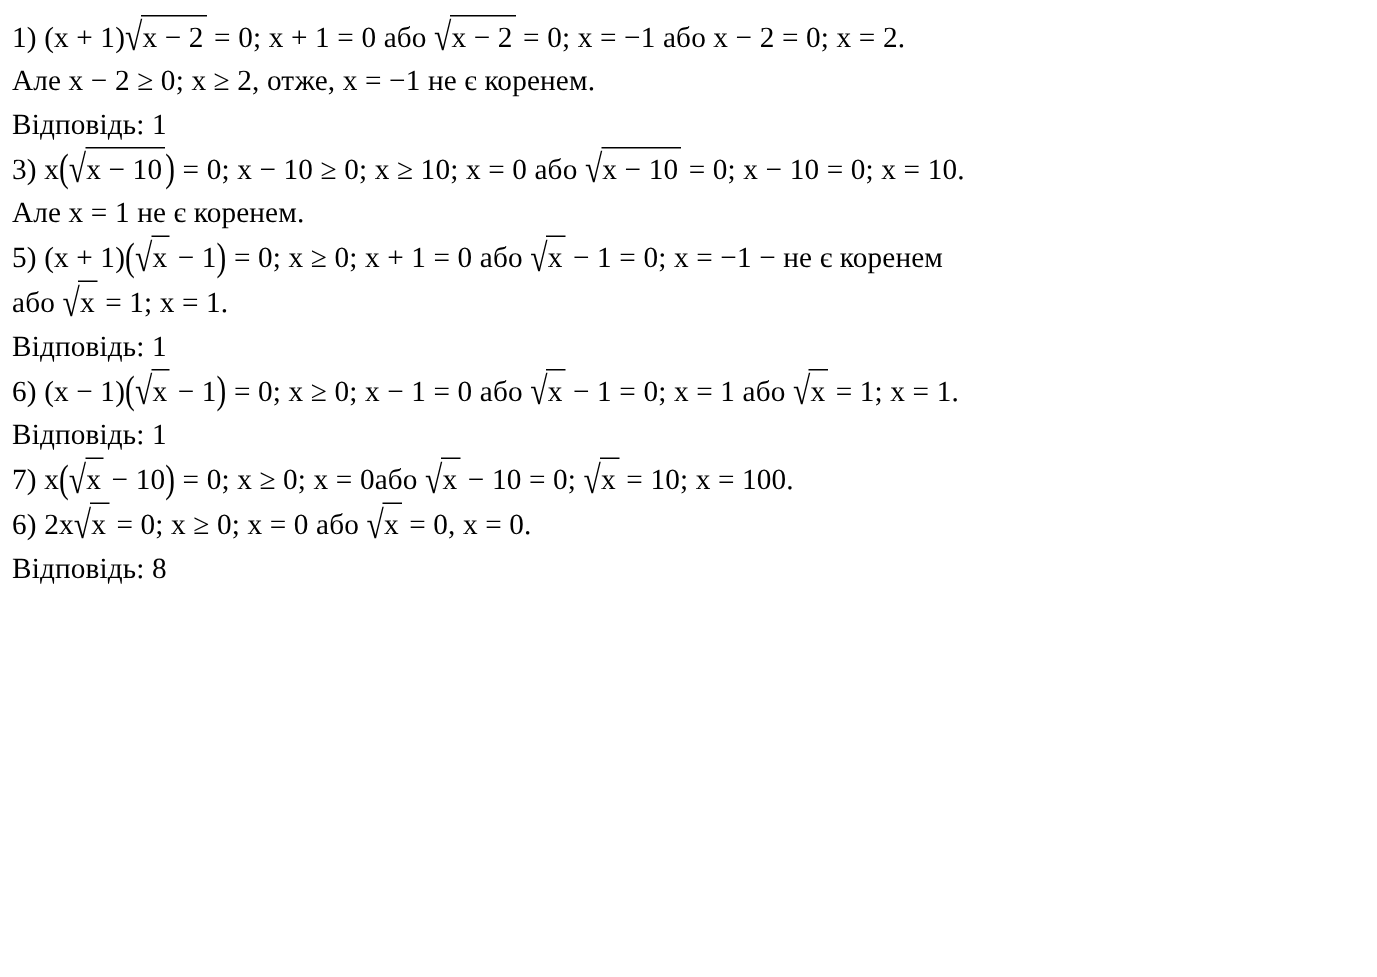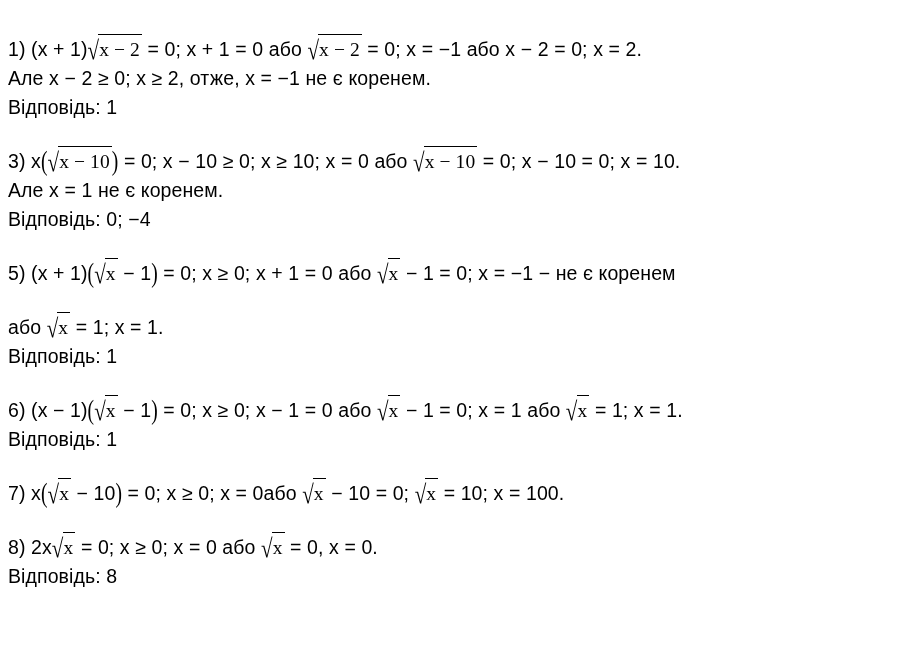--- a/index.html
+++ b/index.html
@@ -41,48 +41,46 @@
     line-height: 1;
     transform: scaleY(1.25);
     transform-origin: center;
   }
   .sqrt > .body {
     display: inline-block;
     position: relative;
     border-top: 1.3px solid #000;
     padding: 0 2px 0 1px;
     margin-left: -1px;
-    margin-top: 24px;
   }
   
   .bigparen {
     display: inline-block;
     position: relative;
     white-space: nowrap;
   }
   .bigparen > .p {
     display: inline-block;
     transform: scaleY(1.35);
     transform-origin: center;
   }
-  .word { font-family: Liberation Sans, sans-serif; }
+  .word { font-family: Liberation Serif, serif; }
 </style>
 </head>
 <body>
 
 <div class="page">
   <div id="content">
       <div class="line"><span class="word">1)  (x + 1)</span><span class="sqrt"><span class="rad">√</span><span class="body">x − 2</span></span><span class="word"> = 0; x + 1 = 0 або </span><span class="sqrt"><span class="rad">√</span><span class="body">x − 2</span></span><span class="word"> = 0; x = −1 або x − 2 = 0; x = 2.</span></div>
       <div class="line"><span class="word">Але x − 2 ≥ 0; x ≥ 2, отже, x = −1 не є коренем.</span></div>
       <div class="line"><span class="word">Відповідь: 1</span></div>
       <div class="line"><span class="word">3) x</span><span class="bigparen"><span class="p">(</span></span><span class="sqrt"><span class="rad">√</span><span class="body">x − 10</span></span><span class="bigparen"><span class="p">)</span></span><span class="word"> = 0;  x − 10 ≥ 0;  x ≥ 10;  x = 0 або </span><span class="sqrt"><span class="rad">√</span><span class="body">x − 10</span></span><span class="word"> = 0; x − 10 = 0; x = 10.</span></div>
       <div class="line"><span class="word">Але x = 1 не є коренем.</span></div>
-      <div class="line"><span class="word">Відповідь: 0; −4</span></div>
       <div class="line"><span class="word">5)  (x + 1)</span><span class="bigparen"><span class="p">(</span></span><span class="sqrt"><span class="rad">√</span><span class="body">x</span></span><span class="word"> − 1</span><span class="bigparen"><span class="p">)</span></span><span class="word"> = 0;  x ≥ 0;  x + 1 = 0 або </span><span class="sqrt"><span class="rad">√</span><span class="body">x</span></span><span class="word"> − 1 = 0; x = −1 − не є коренем</span></div>
       <div class="line"><span class="word">або </span><span class="sqrt"><span class="rad">√</span><span class="body">x</span></span><span class="word"> = 1; x = 1.</span></div>
       <div class="line"><span class="word">Відповідь: 1</span></div>
       <div class="line"><span class="word">6)  (x − 1)</span><span class="bigparen"><span class="p">(</span></span><span class="sqrt"><span class="rad">√</span><span class="body">x</span></span><span class="word"> − 1</span><span class="bigparen"><span class="p">)</span></span><span class="word"> = 0;  x ≥ 0; x − 1 = 0 або </span><span class="sqrt"><span class="rad">√</span><span class="body">x</span></span><span class="word"> − 1 = 0; x = 1 або </span><span class="sqrt"><span class="rad">√</span><span class="body">x</span></span><span class="word"> = 1; x = 1.</span></div>
       <div class="line"><span class="word">Відповідь: 1</span></div>
       <div class="line"><span class="word">7) x</span><span class="bigparen"><span class="p">(</span></span><span class="sqrt"><span class="rad">√</span><span class="body">x</span></span><span class="word"> − 10</span><span class="bigparen"><span class="p">)</span></span><span class="word"> = 0; x ≥ 0; x = 0або </span><span class="sqrt"><span class="rad">√</span><span class="body">x</span></span><span class="word"> − 10 = 0; </span><span class="sqrt"><span class="rad">√</span><span class="body">x</span></span><span class="word"> = 10; x = 100.</span></div>
-      <div class="line"><span class="word">8) 2x</span><span class="sqrt"><span class="rad">√</span><span class="body">x</span></span><span class="word"> = 0;  x ≥ 0;  x = 0 або </span><span class="sqrt"><span class="rad">√</span><span class="body">x</span></span><span class="word"> = 0, x = 0.</span></div>
+      <div class="line"><span class="word">6) 2x</span><span class="sqrt"><span class="rad">√</span><span class="body">x</span></span><span class="word"> = 0;  x ≥ 0;  x = 0 або </span><span class="sqrt"><span class="rad">√</span><span class="body">x</span></span><span class="word"> = 0, x = 0.</span></div>
       <div class="line"><span class="word">Відповідь: 8</span></div>
     </div>
 </div>
 
 </body></html>

